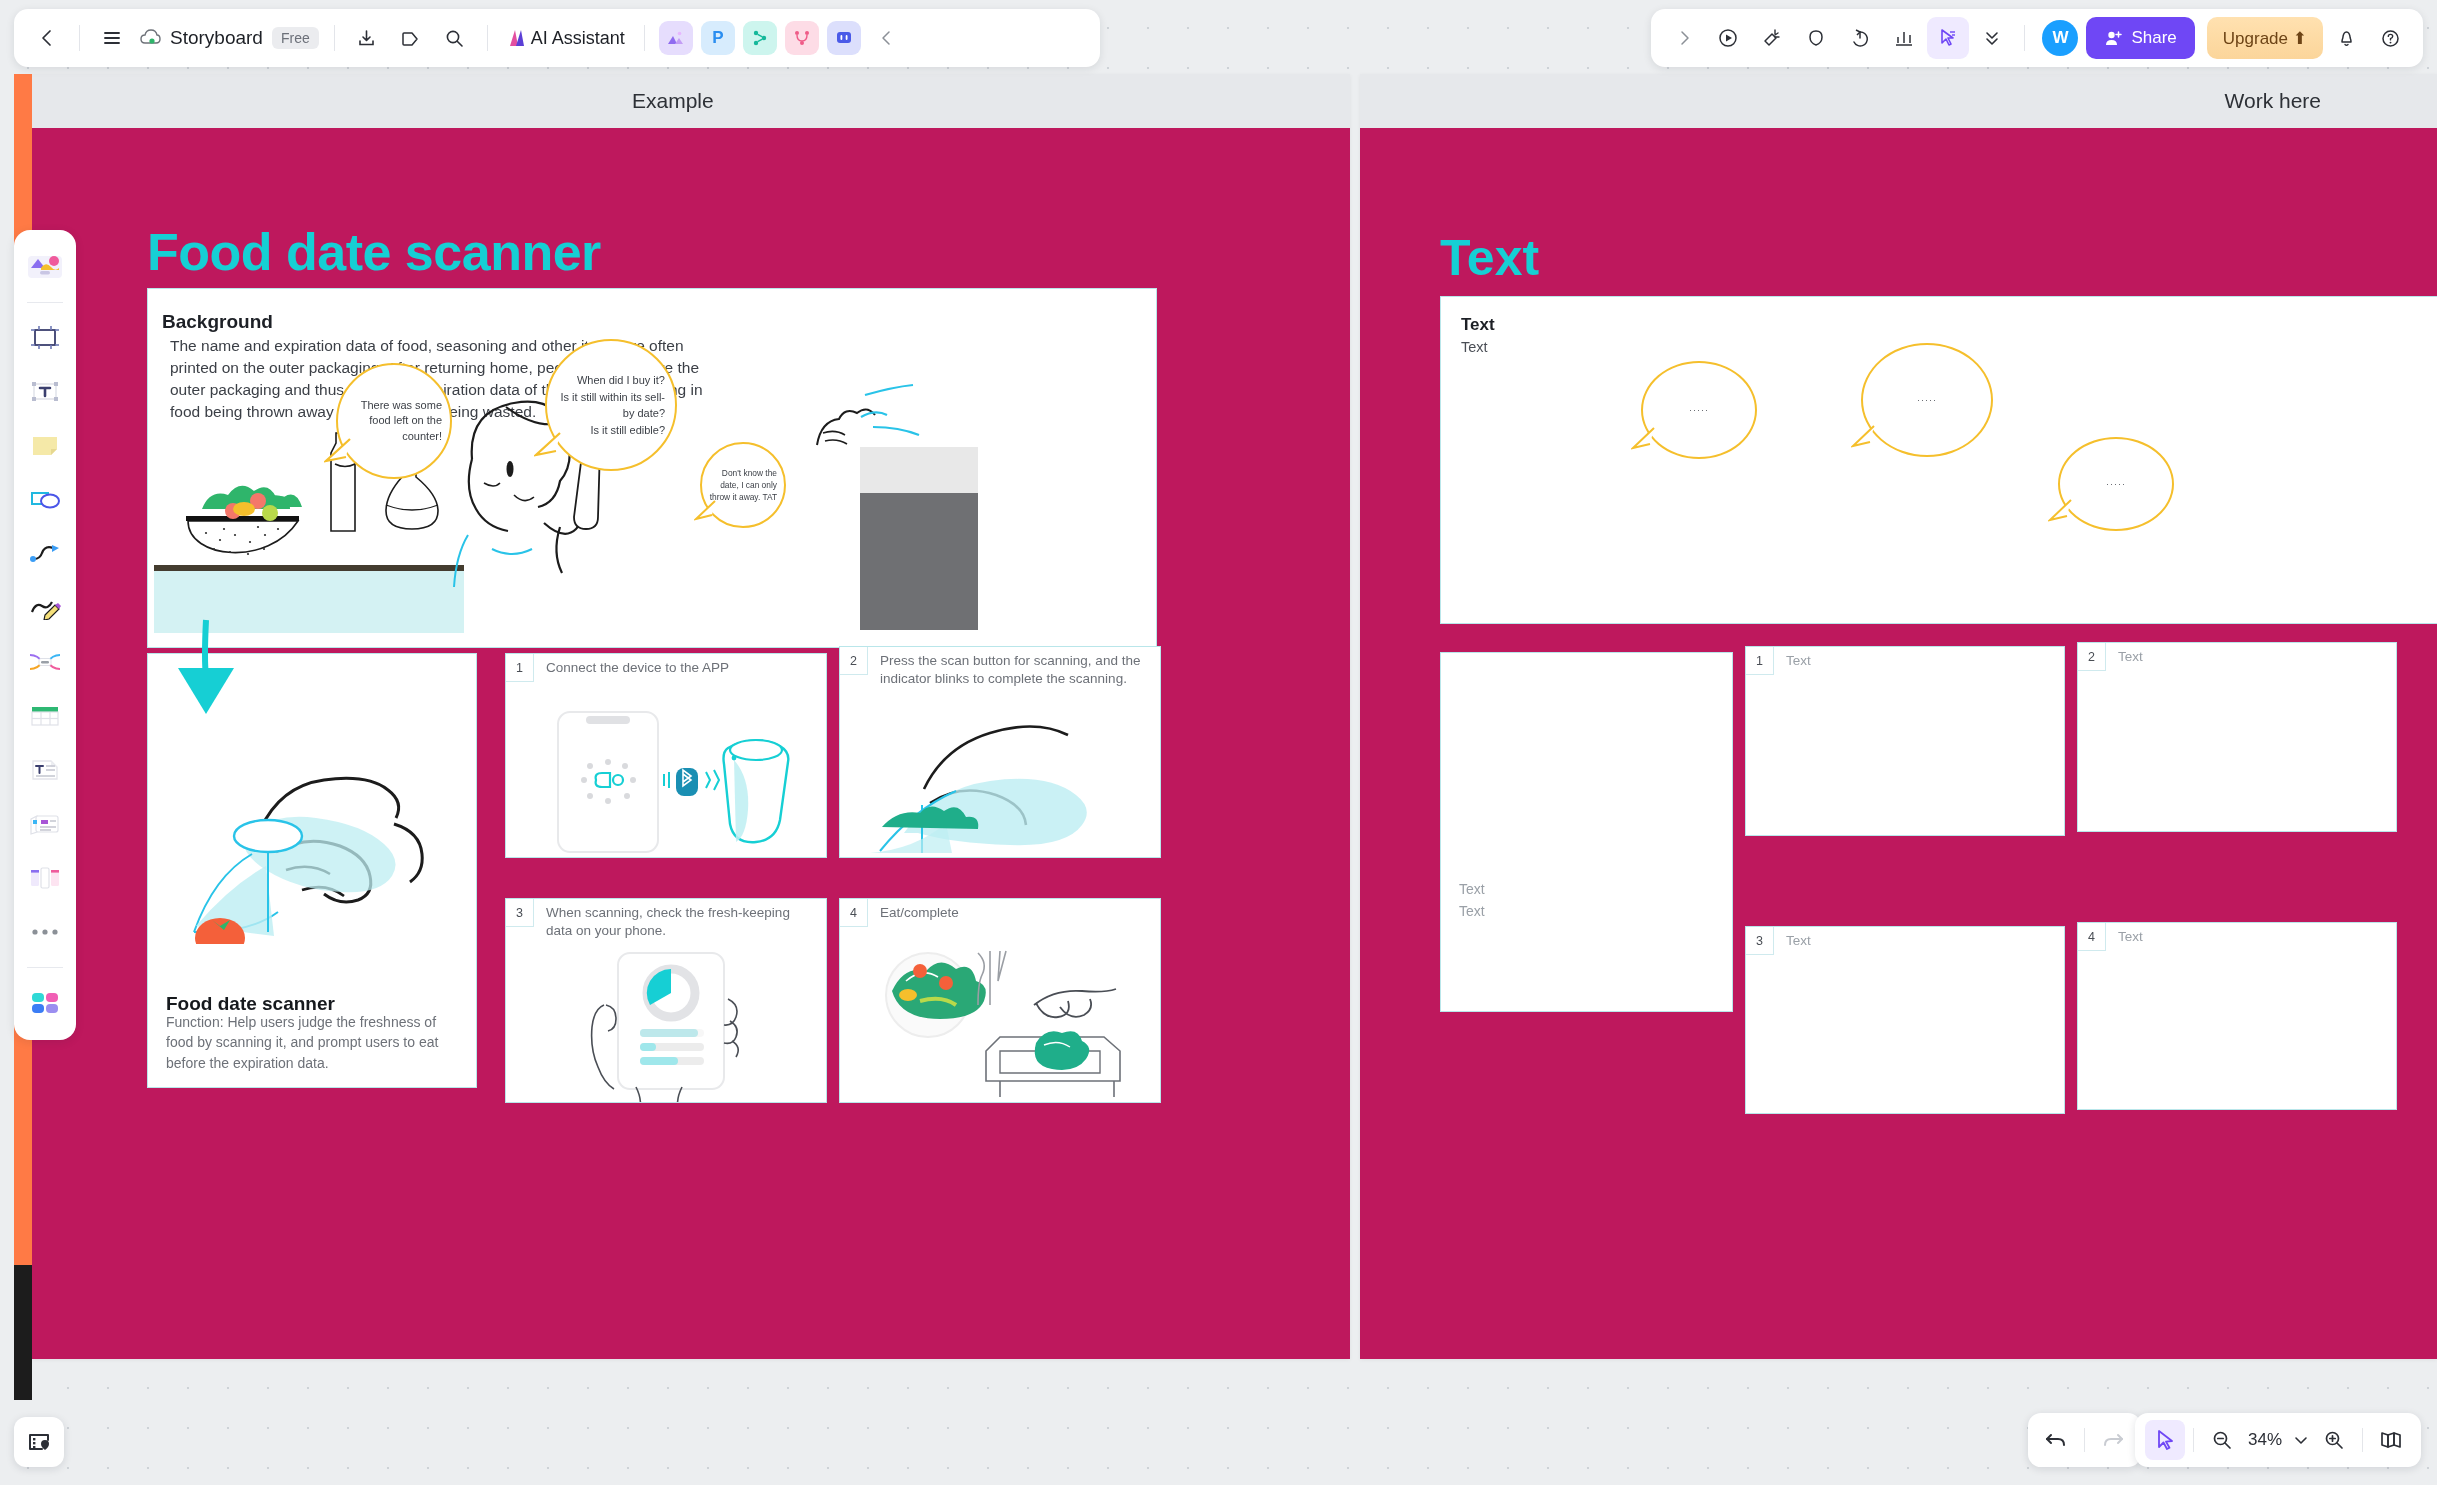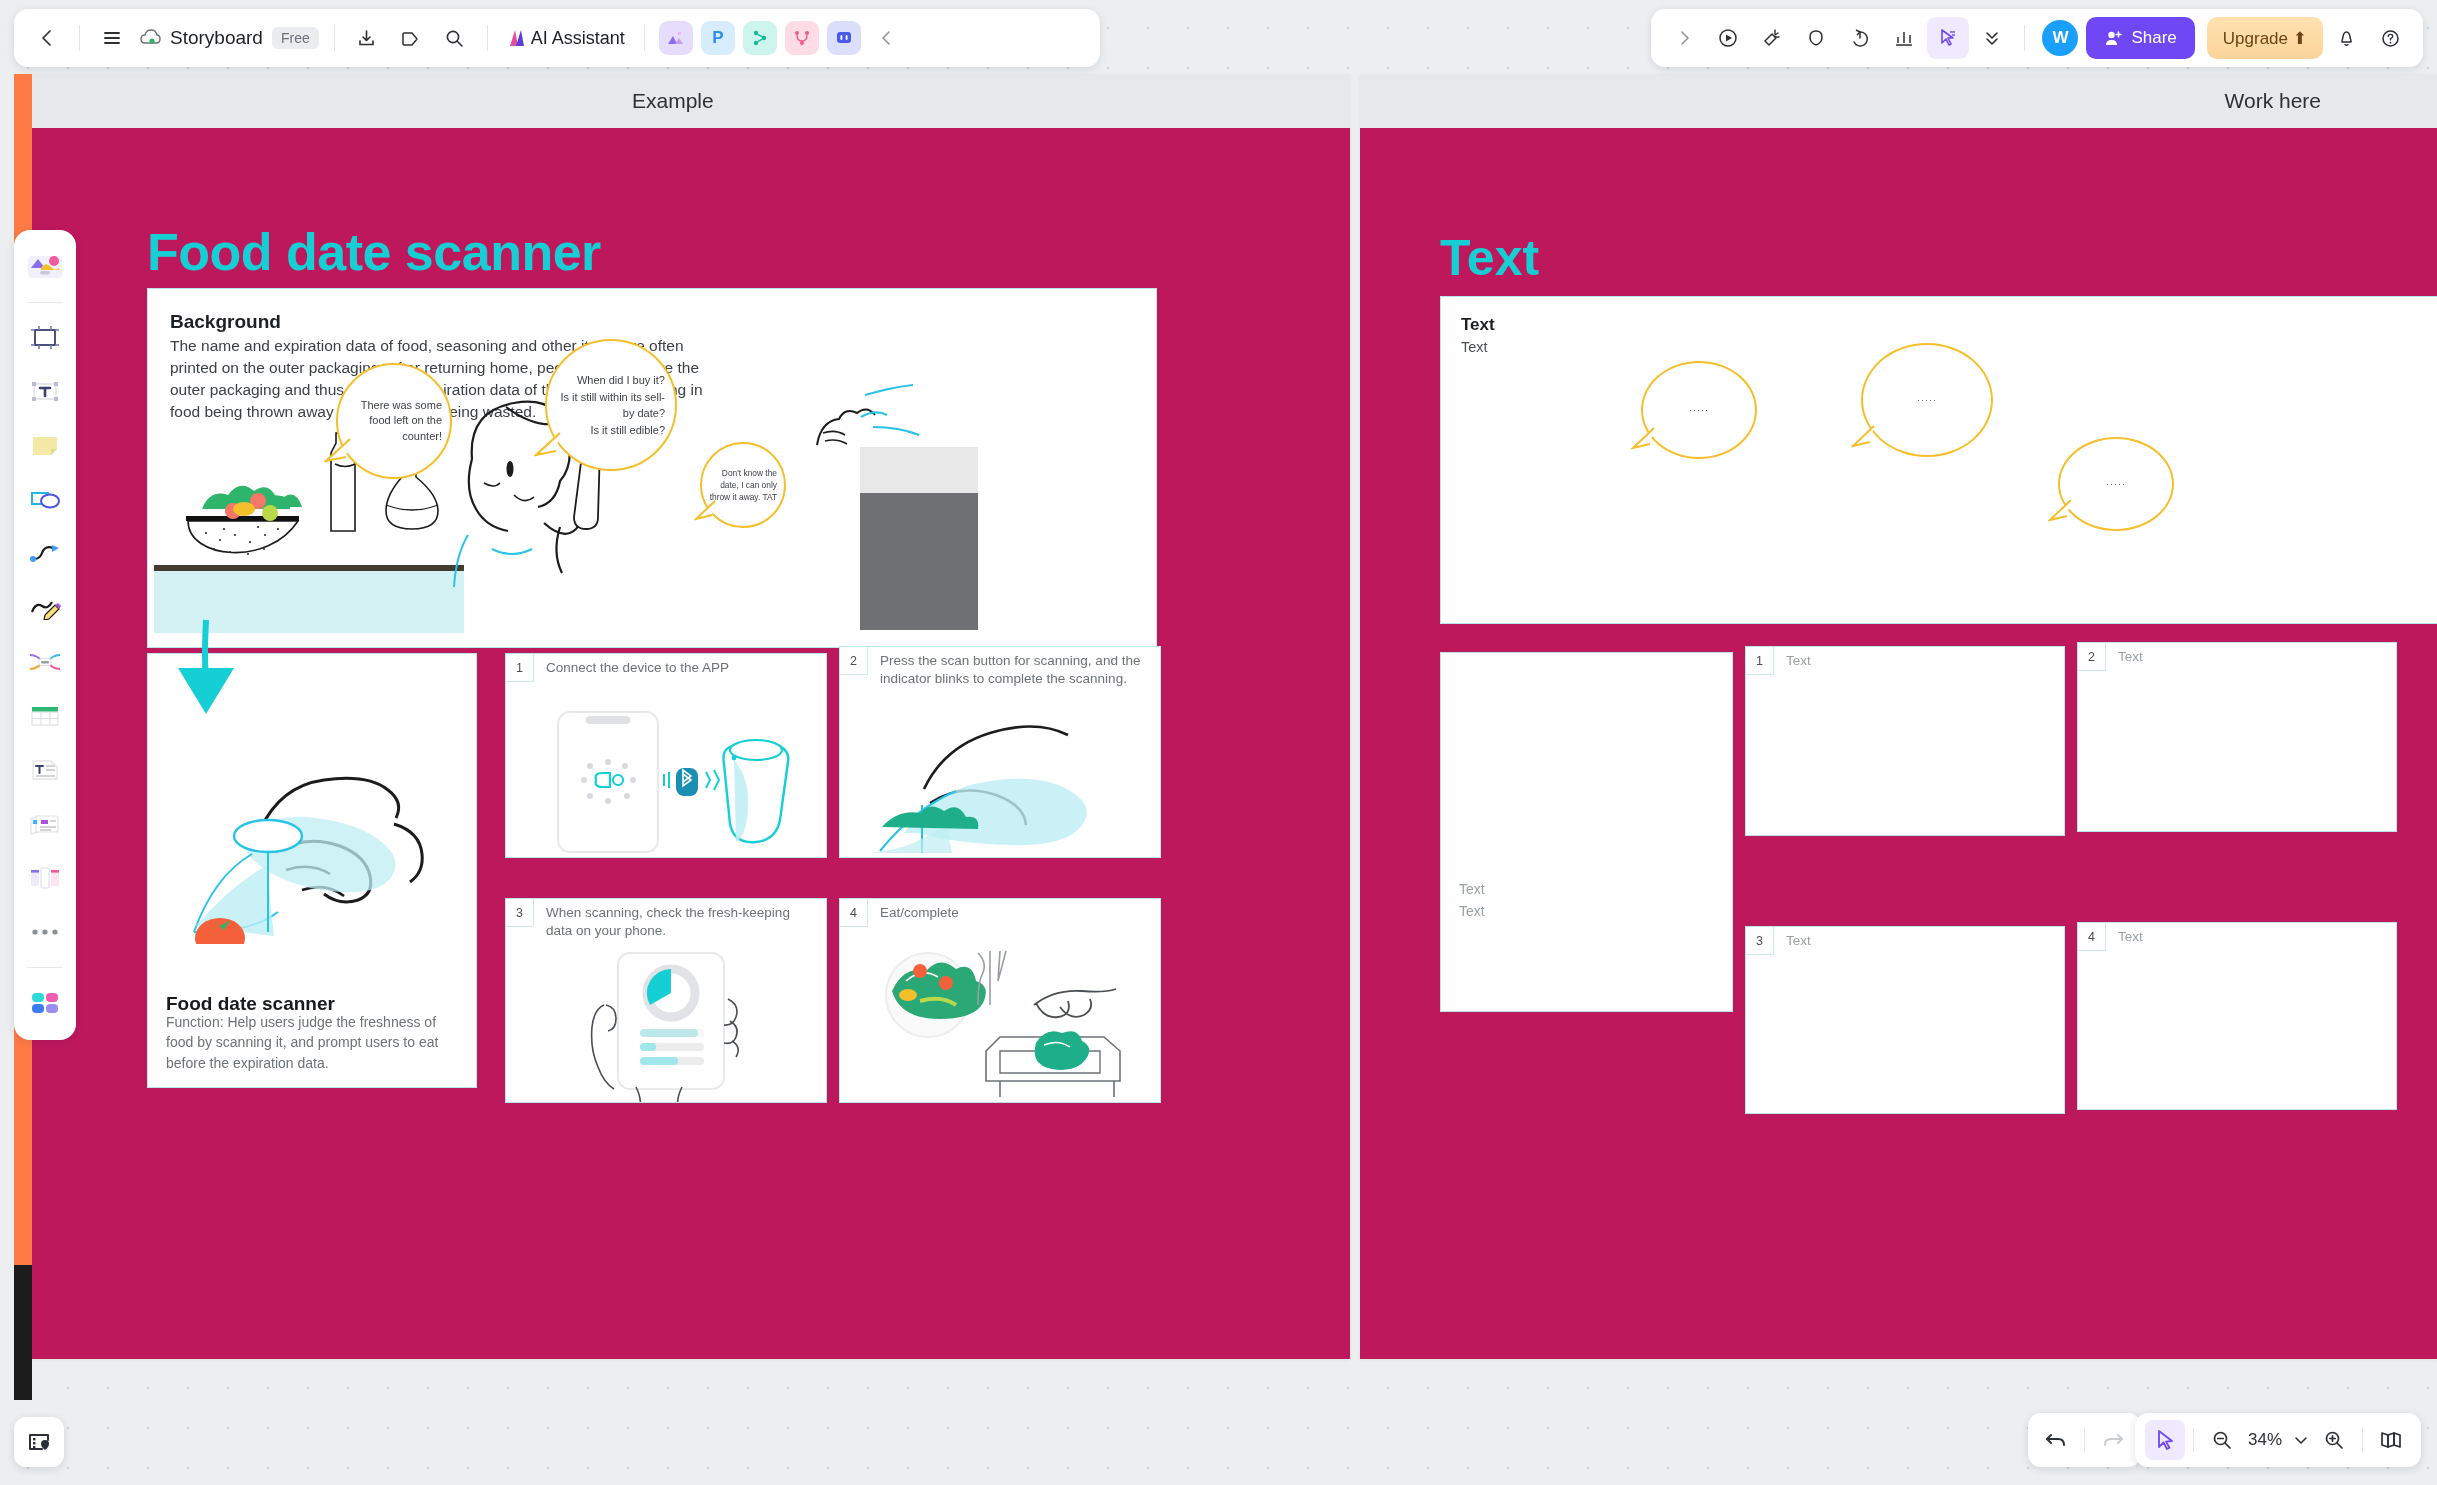--- a/index.html
+++ b/index.html
@@ -129,21 +129,21 @@
     line-height: 1;
   }
   .big-title-hl {
     position: absolute; left: 110px; top: 128px; width: 470px; height: 32px;
     background: #d4f4f5; z-index: -1;
   }
   .bg-card {
     position: absolute; left: 115px; top: 160px; width: 1010px; height: 360px;
     border: 1px solid #b9e6ea; background: #fff; overflow: hidden;
   }
-  .bg-heading { position: absolute; left: 22px; top: 22px; font-size: 19px; font-weight: bold; color: #1d2026; }
+  .bg-heading { position: absolute; left: 14px; top: 22px; font-size: 19px; font-weight: bold; color: #1d2026; }
   .bg-body {
     position: absolute; left: 22px; top: 46px; width: 560px;
     font-size: 15.5px; line-height: 1.42; color: #3b3f46;
   }
   .counter-band {
     position: absolute; left: 6px; bottom: 14px; width: 310px; height: 62px; background: #d4f2f3;
   }
   .counter-top { position: absolute; left: 6px; bottom: 76px; width: 310px; height: 6px; background: #443c2f; }
 
   .fridge-light { position: absolute; left: 712px; top: 158px; width: 118px; height: 46px; background: #e8e8e8; }

